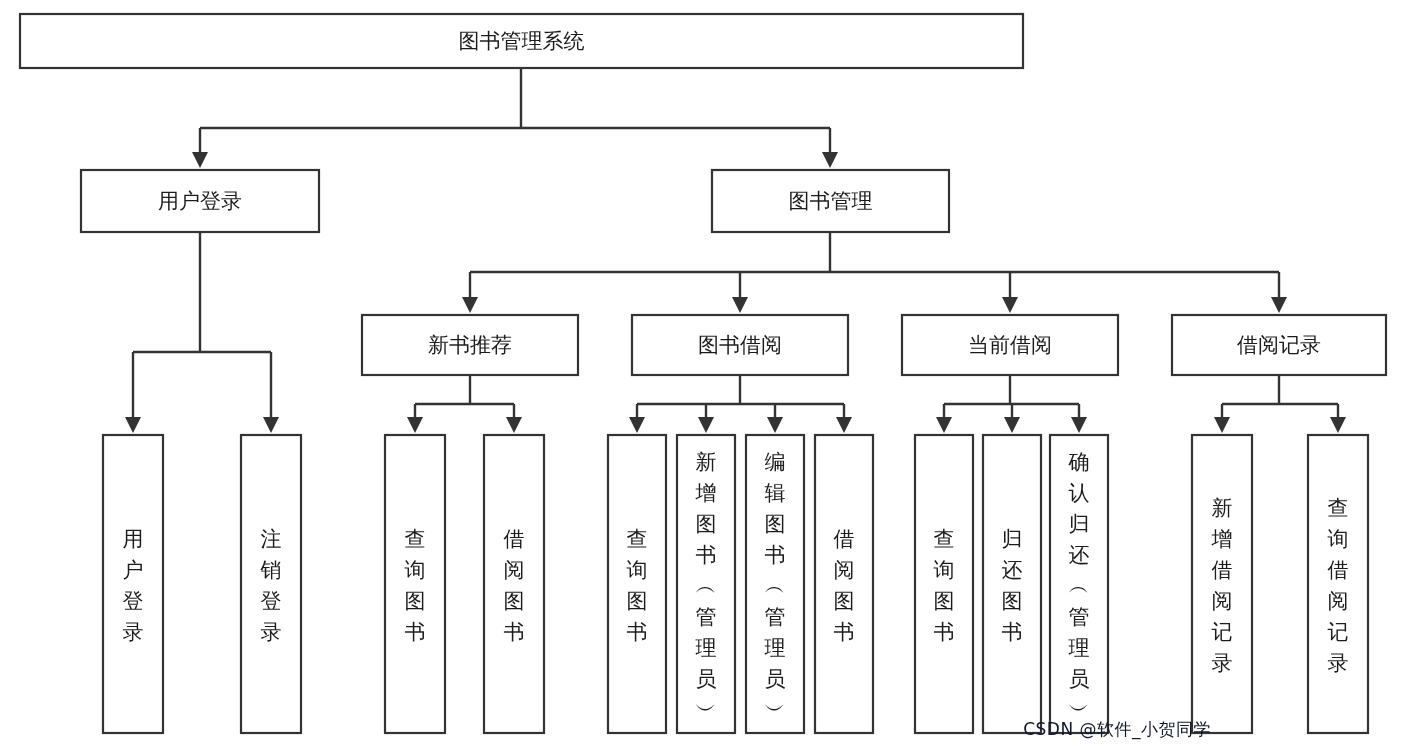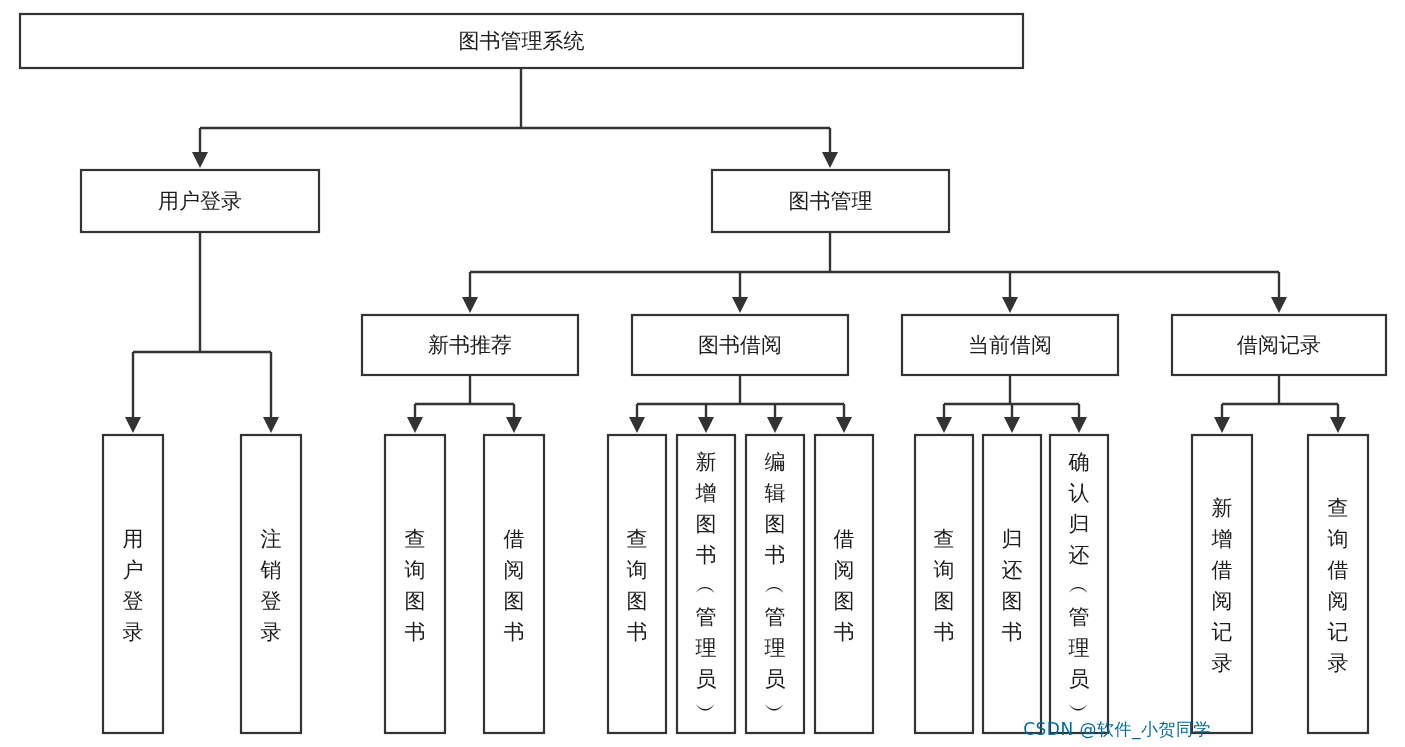--- a/index.html
+++ b/index.html
@@ -53,21 +53,21 @@
     font-size: 21px;
     fill: #1c1c1c;
     text-anchor: middle;
   }
   .watermark {
     position: absolute;
     right: 14px;
     bottom: 6px;
     font-family: "DejaVu Sans", "Liberation Sans", sans-serif;
     font-size: 17px;
-    color: #0369a1;
+    color: #0f172a;
     letter-spacing: 0.5px;
     white-space: nowrap;
     pointer-events: none;
   }
 </style>
 </head>
 <body>
 
 <div id="diagram-root">
   <svg class="flow" viewBox="0 0 1405 747" xmlns="http://www.w3.org/2000/svg">

